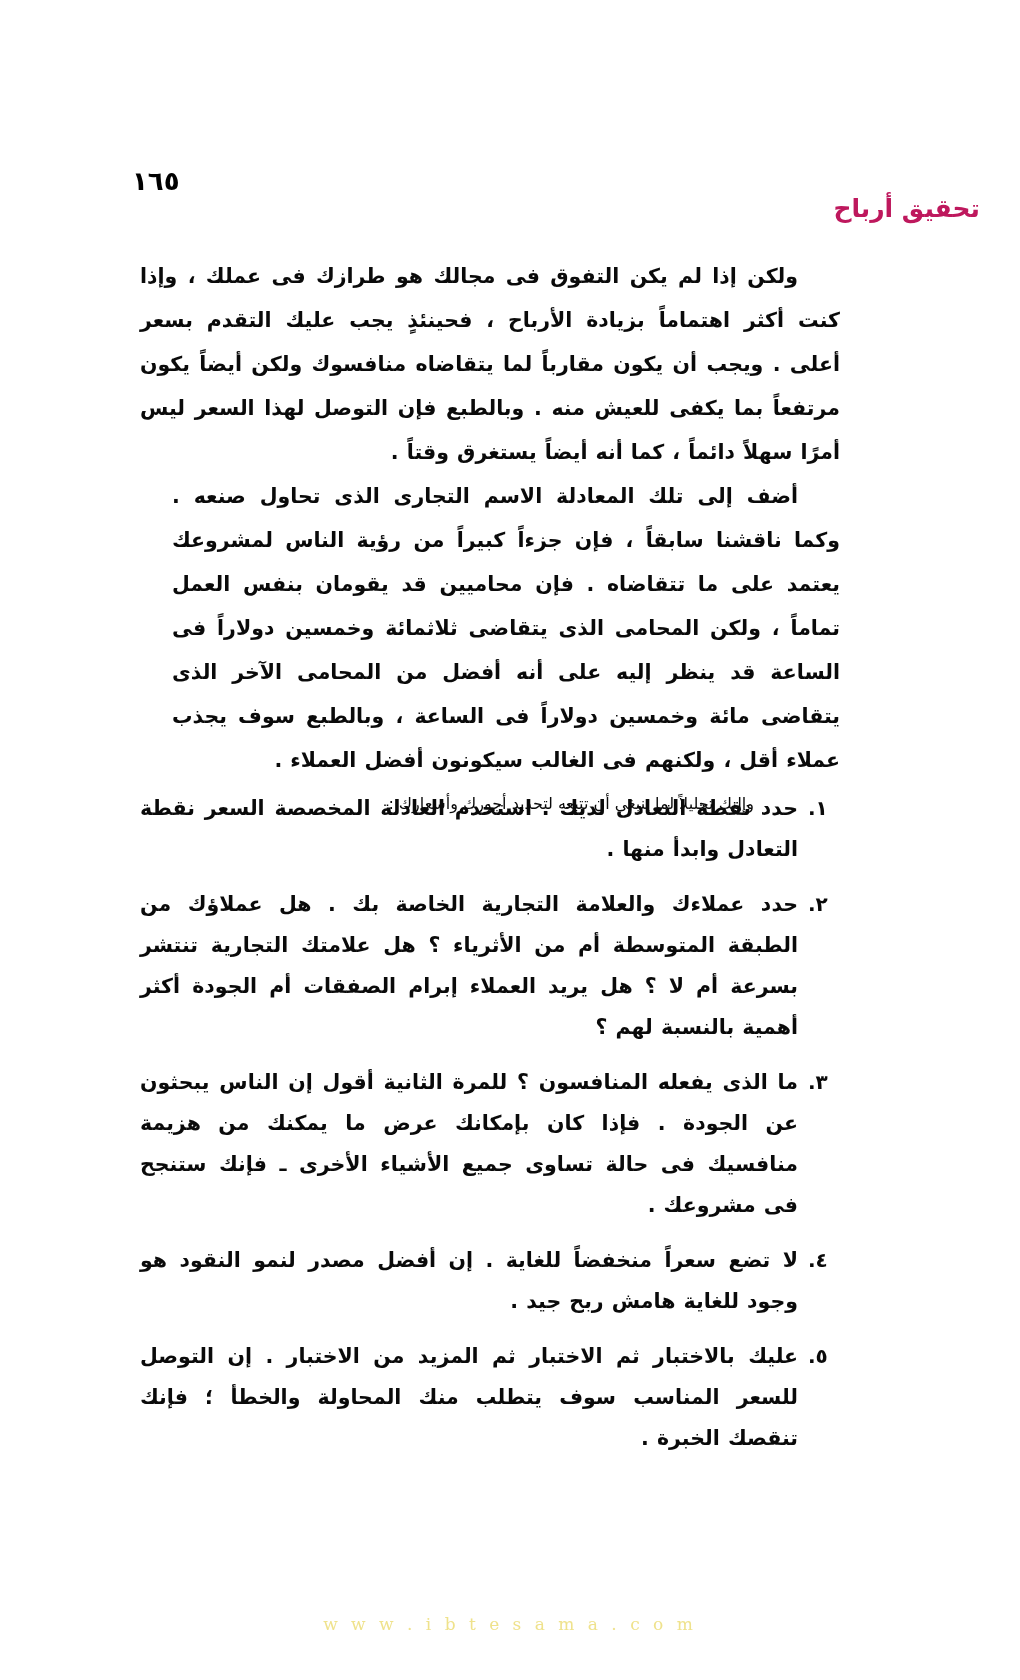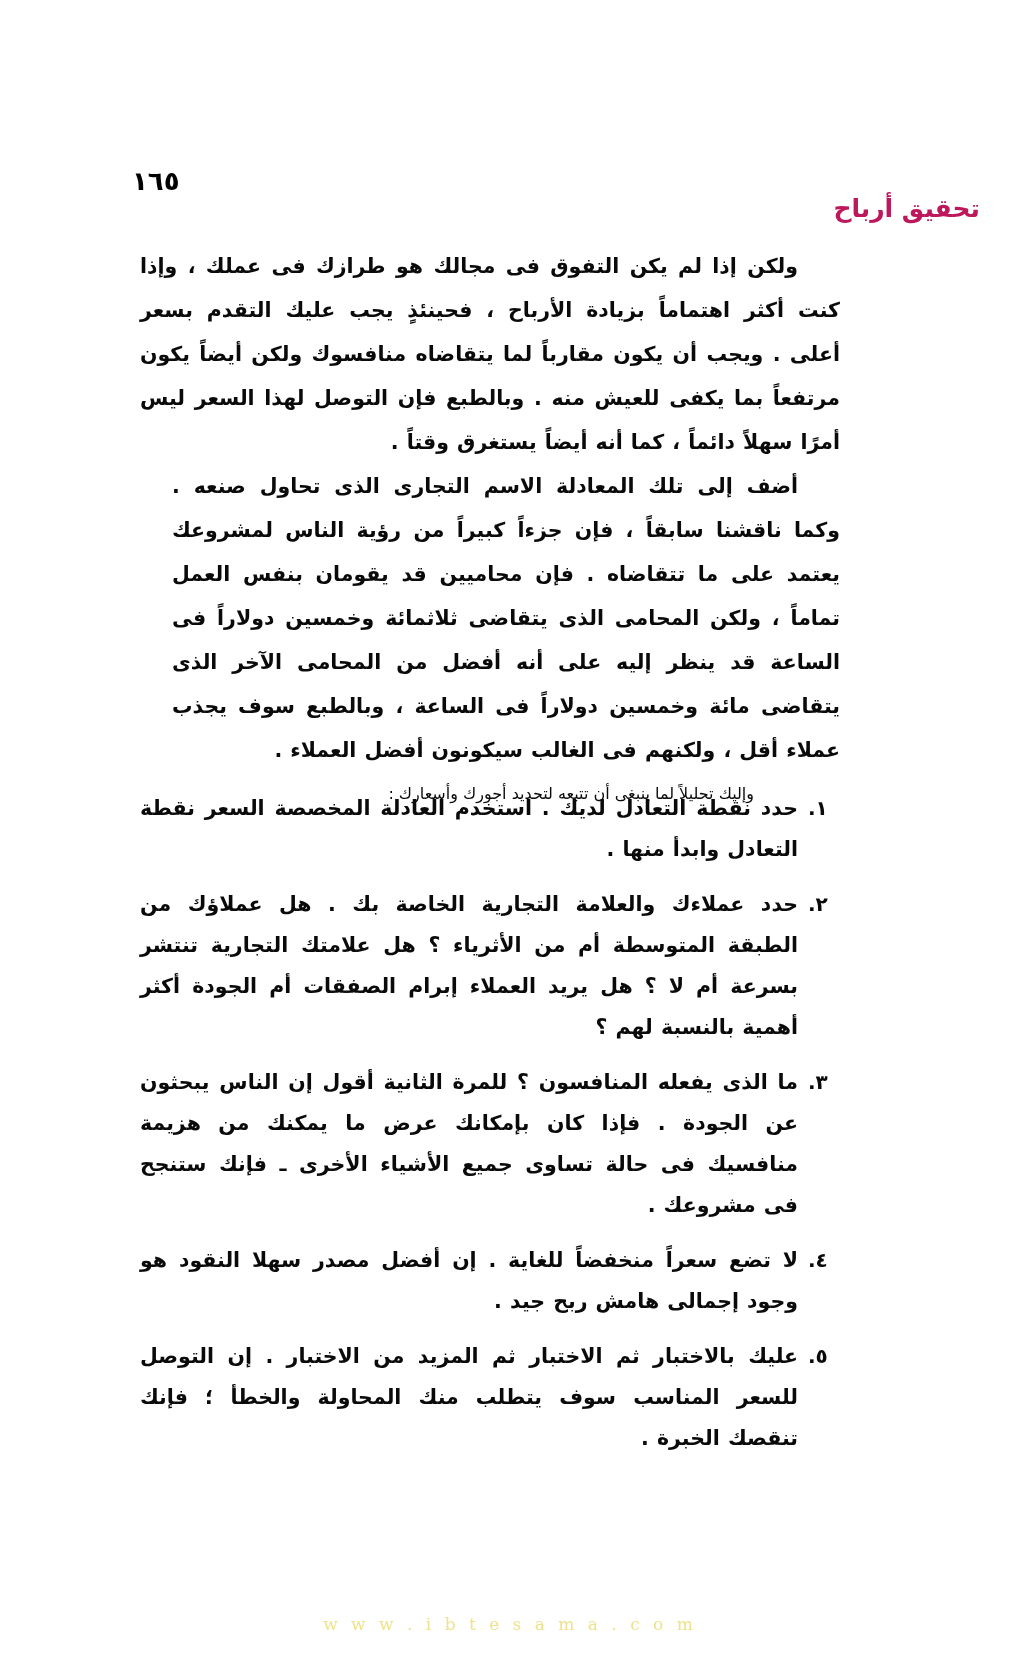--- a/index.html
+++ b/index.html
@@ -47,21 +47,21 @@
     line-height: 1;
     position: relative;
     right: -100px;
     top: 4px;
     margin-top: 24px;
   }
 
   
   .body-col {
     position: absolute;
-    top: 244px;
+    top: 254px;
     left: 140px;
     width: 700px;
     direction: rtl;
     text-align: justify;
     text-align-last: right;
   }
 
   p.para {
     margin: 0 0 0 0;
     font-size: 20.5px;
@@ -178,21 +178,21 @@
       <span class="num-text">حدد عملاءك والعلامة التجارية الخاصة بك . هل عملاؤك من الطبقة المتوسطة أم من الأثرياء ؟ هل علامتك التجارية تنتشر بسرعة أم لا ؟ هل يريد العملاء إبرام الصفقات أم الجودة أكثر أهمية بالنسبة لهم ؟</span>
     </li>
 
     <li class="num-item">
       <span class="num-marker">٣.</span>
       <span class="num-text">ما الذى يفعله المنافسون ؟ للمرة الثانية أقول إن الناس يبحثون عن الجودة . فإذا كان بإمكانك عرض ما يمكنك من هزيمة منافسيك فى حالة تساوى جميع الأشياء الأخرى ـ فإنك ستنجح فى مشروعك .</span>
     </li>
 
     <li class="num-item">
       <span class="num-marker">٤.</span>
-      <span class="num-text">لا تضع سعراً منخفضاً للغاية . إن أفضل مصدر سهلا النقود هو وجود إجمالى هامش ربح جيد .</span>
+      <span class="num-text">لا تضع سعراً منخفضاً للغاية . إن أفضل مصدر لنمو النقود هو وجود للغاية هامش ربح جيد .</span>
     </li>
 
     <li class="num-item">
       <span class="num-marker">٥.</span>
       <span class="num-text">عليك بالاختبار ثم الاختبار ثم المزيد من الاختبار . إن التوصل للسعر المناسب سوف يتطلب منك المحاولة والخطأ ؛ فإنك تنقصك الخبرة .</span>
     </li>
 
   </ol>
 
   <div class="watermark">w w w . i b t e s a m a . c o m</div>

